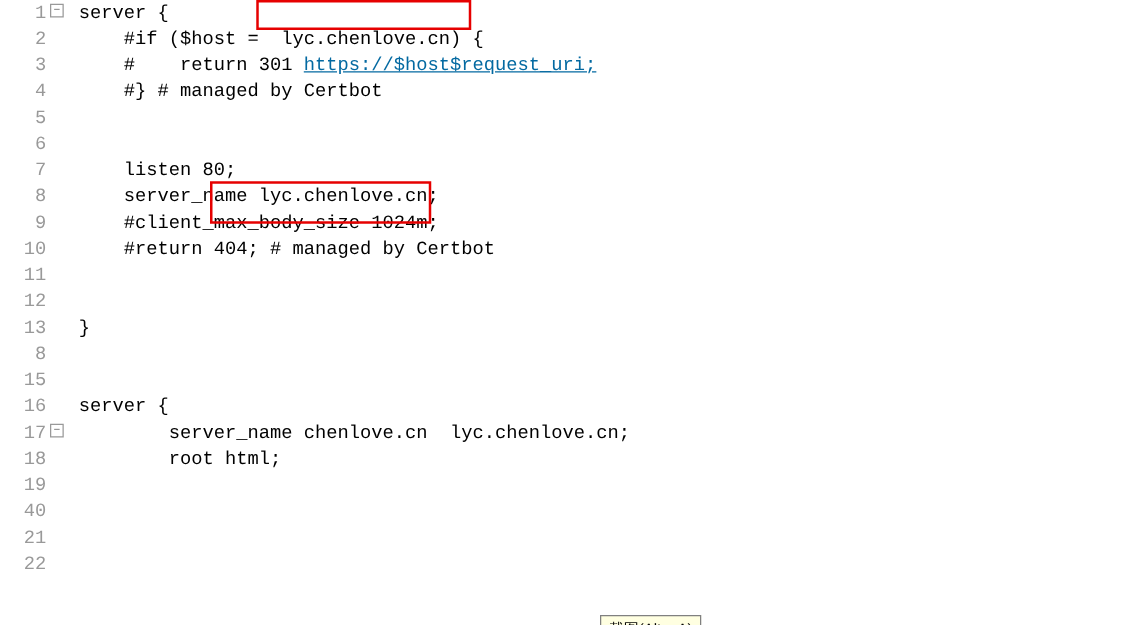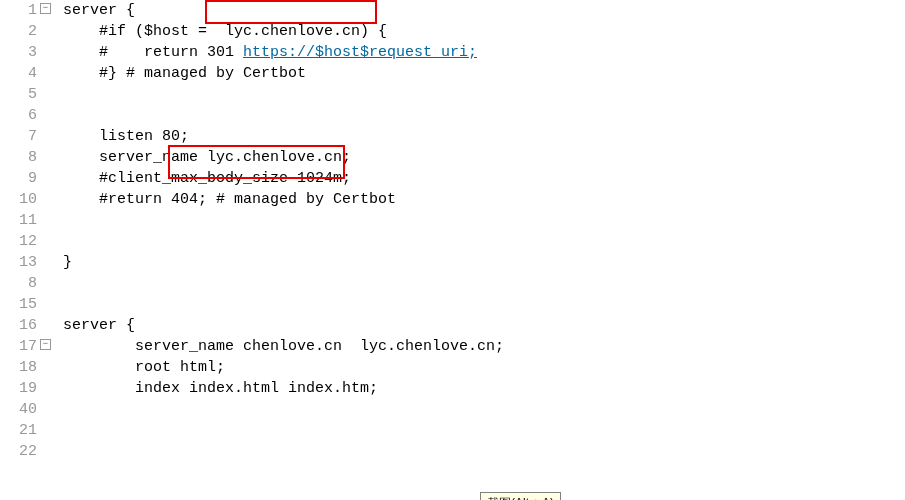--- a/index.html
+++ b/index.html
@@ -117,21 +117,20 @@
       <div class="code-line">    #client_max_body_size 1024m;</div>
       <div class="code-line">    #return 404; # managed by Certbot</div>
       <div class="code-line"></div>
       <div class="code-line"></div>
       <div class="code-line">}</div>
       <div class="code-line"></div>
       <div class="code-line"></div>
       <div class="code-line">server {</div>
       <div class="code-line">        server_name chenlove.cn  lyc.chenlove.cn;</div>
       <div class="code-line">        root html;</div>
-      <div class="code-line">        index index.html index.htm;</div>
     </div>
 </div>
 
 <div id="boxes">
     <div class="red-box" style="top: 0px; left: 205px; width: 172px; height: 24px;"></div>
     <div class="red-box" style="top: 145px; left: 168px; width: 177px; height: 34px;"></div>
   </div>
 
 <div class="tooltip" id="tooltip" style="top: 456px; left: 480px;">截图(Alt + A)</div>
 

